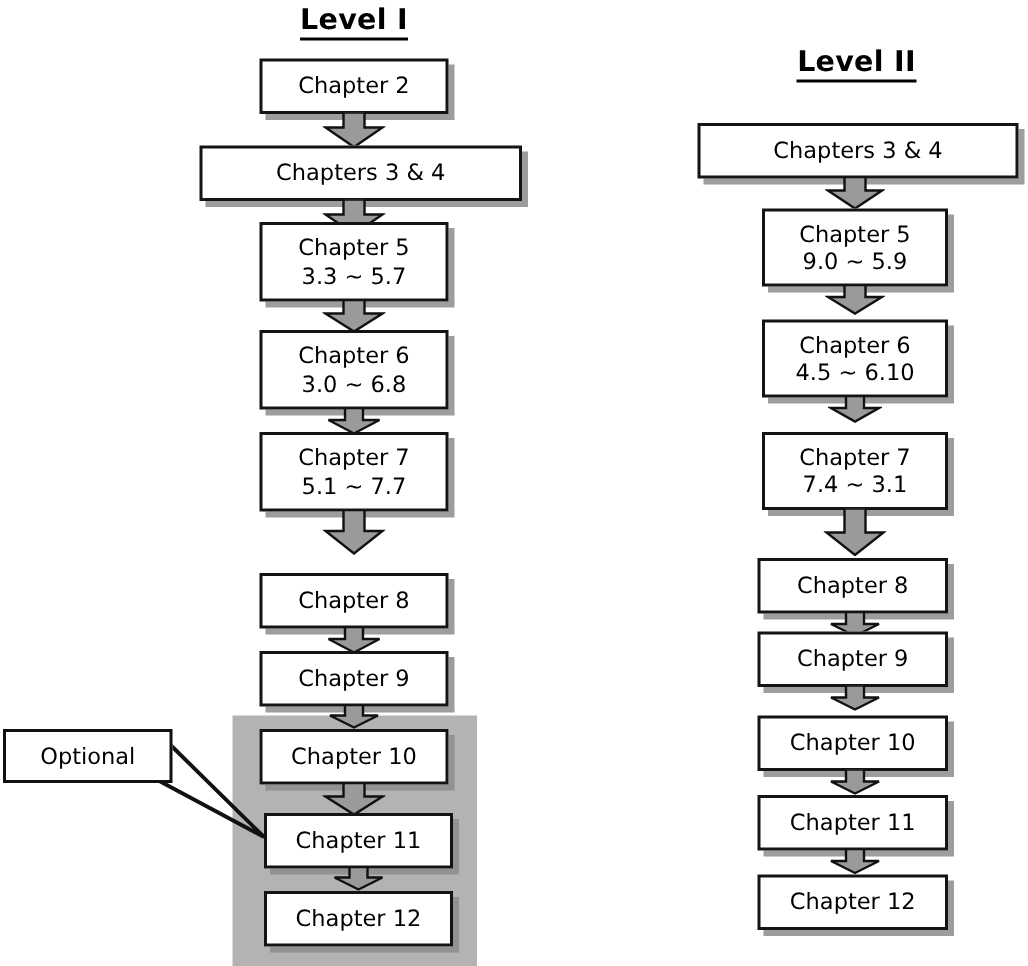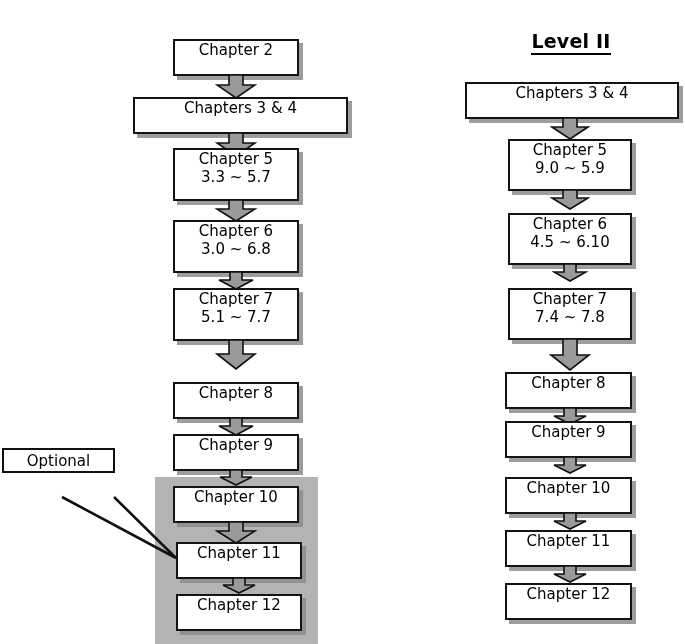--- a/index.html
+++ b/index.html
@@ -46,20 +46,21 @@
     box-sizing: border-box;
     background: #ffffff;
     border: 2.5px solid #141414;
     color: #000000;
     font-size: 15px;
     line-height: 1.22;
     text-align: center;
     display: flex;
     flex-direction: column;
     align-items: center;
+    justify-content: center;
     box-shadow: 4px 4px 0 0 rgba(140,140,140,0.85);
   }
   .node .ln { display: block; white-space: nowrap; }
 
   
   .arrow {
     position: absolute;
   }
 
   
@@ -80,20 +81,23 @@
     z-index: 5;
   }
 </style>
 </head>
 <body>
 
 <div id="canvas">
 
   <div class="shade-band" style="left:155px; top:477px; width:163px; height:167px;"></div>
 
+  <div class="col-heading" style="left:173px; top:2px; width:126px;">
+    <span class="hd-text">Level I</span>
+  </div>
 
   <div class="col-heading" style="left:508px; top:30px; width:126px;">
     <span class="hd-text">Level II</span>
   </div>
 
   <div class="node" style="left:173px; top:39px; width:126px; height:37px;">
     <span class="ln">Chapter 2</span>
   </div>
 
   <svg class="arrow" style="left:215px; top:75px;" width="42" height="24" viewBox="0 0 42 24">
@@ -192,21 +196,21 @@
     <span class="ln">Chapter 6</span>
     <span class="ln">4.5 ~ 6.10</span>
   </div>
 
   <svg class="arrow" style="left:552px; top:264px;" width="36" height="18" viewBox="0 0 36 18">
     <polygon points="12,0 24,0 24,8 34,8 18,17 2,8 12,8" fill="#9a9a9a" stroke="#111111" stroke-width="1.6"></polygon>
   </svg>
 
   <div class="node" style="left:508px; top:288px; width:124px; height:52px;">
     <span class="ln">Chapter 7</span>
-    <span class="ln">7.4 ~ 7.8</span>
+    <span class="ln">7.4 ~ 3.1</span>
   </div>
 
   <svg class="arrow" style="left:549px; top:339px;" width="42" height="32" viewBox="0 0 42 32">
     <polygon points="14,0 28,0 28,16 40,16 21,31 2,16 14,16" fill="#9a9a9a" stroke="#111111" stroke-width="1.6"></polygon>
   </svg>
 
   <div class="node" style="left:505px; top:372px; width:127px; height:37px;">
     <span class="ln">Chapter 8</span>
   </div>
 
@@ -239,17 +243,17 @@
   </svg>
 
   <div class="node" style="left:505px; top:583px; width:127px; height:37px;">
     <span class="ln">Chapter 12</span>
   </div>
 
   <svg class="callout-leader" style="left:0px; top:455px;" width="200" height="120" viewBox="0 0 200 120">
     <polyline points="62,42 176,103 114,42" fill="none" stroke="#111111" stroke-width="2.6" stroke-linejoin="miter" stroke-linecap="butt"></polyline>
   </svg>
 
-  <div class="callout-box" style="left:2px; top:448px; width:113px; height:25px;">
+  <div class="callout-box" style="left:2px; top:486px; width:113px; height:36px;">
     <span>Optional</span>
   </div>
 
 </div>
 
 </body></html>

